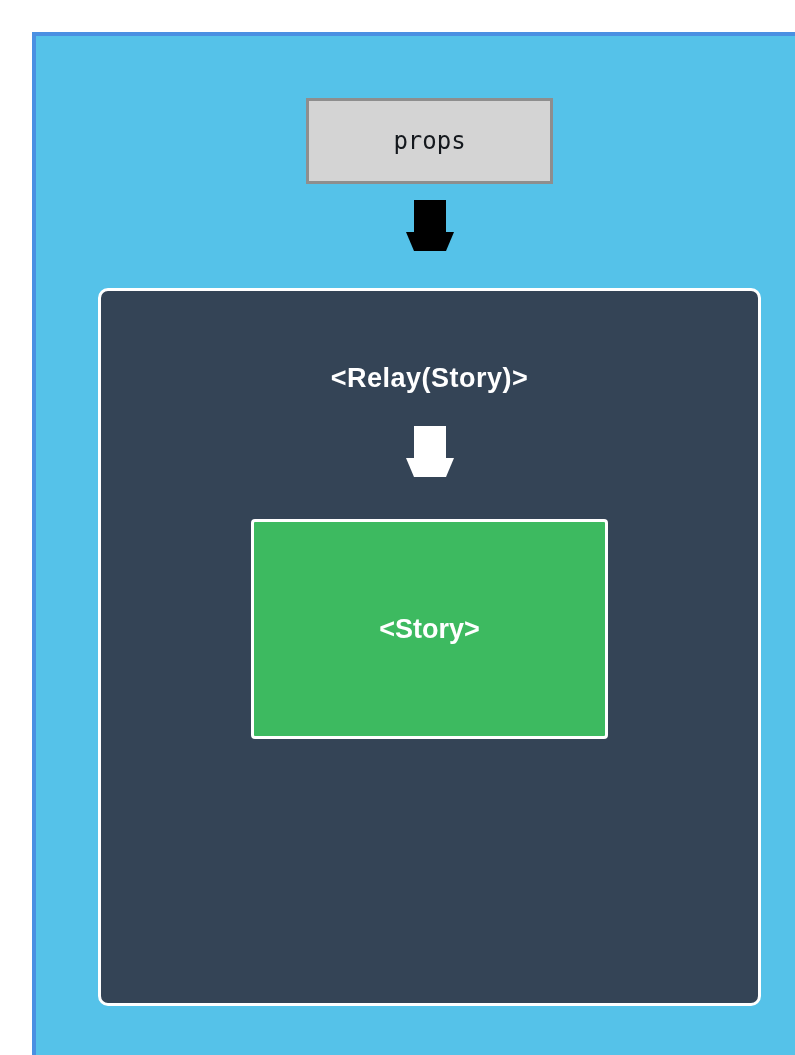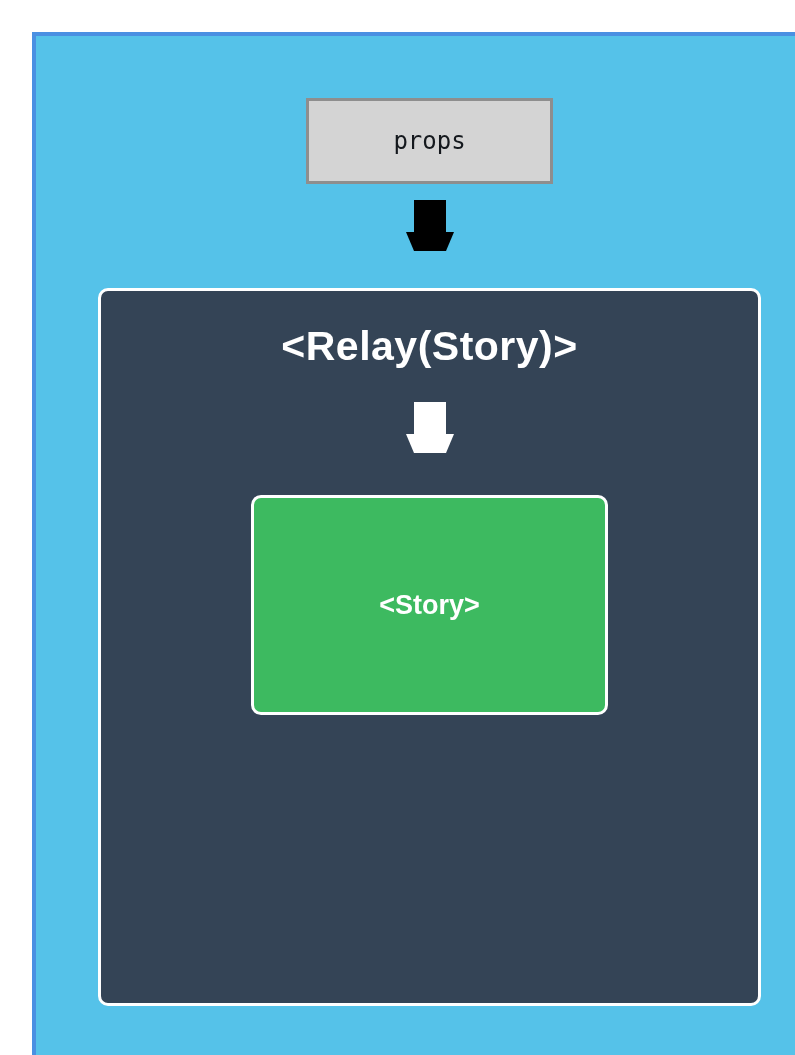--- a/index.html
+++ b/index.html
@@ -65,33 +65,34 @@
     width: 663px;
     height: 718px;
     background: var(--relay-fill, #344456);
     border: 3px solid var(--white-border, #ffffff);
     border-radius: 10px;
     display: flex;
     flex-direction: column;
     align-items: center;
   }
   .relay-title {
+    margin-top: 40px;
     color: #ffffff;
     font-weight: bold;
-    font-size: 41px;
+    font-size: 27px;
     letter-spacing: 0.5px;
   }
 
   
   .story-box {
     width: 357px;
     height: 220px;
     background: var(--story-fill, #3dba60);
     border: 3px solid var(--white-border, #ffffff);
-    border-radius: 10px;
+    border-radius: 4px;
     display: flex;
     align-items: center;
     justify-content: center;
   }
   .story-label {
     color: #ffffff;
     font-weight: bold;
     font-size: 27px;
   }
 </style>

